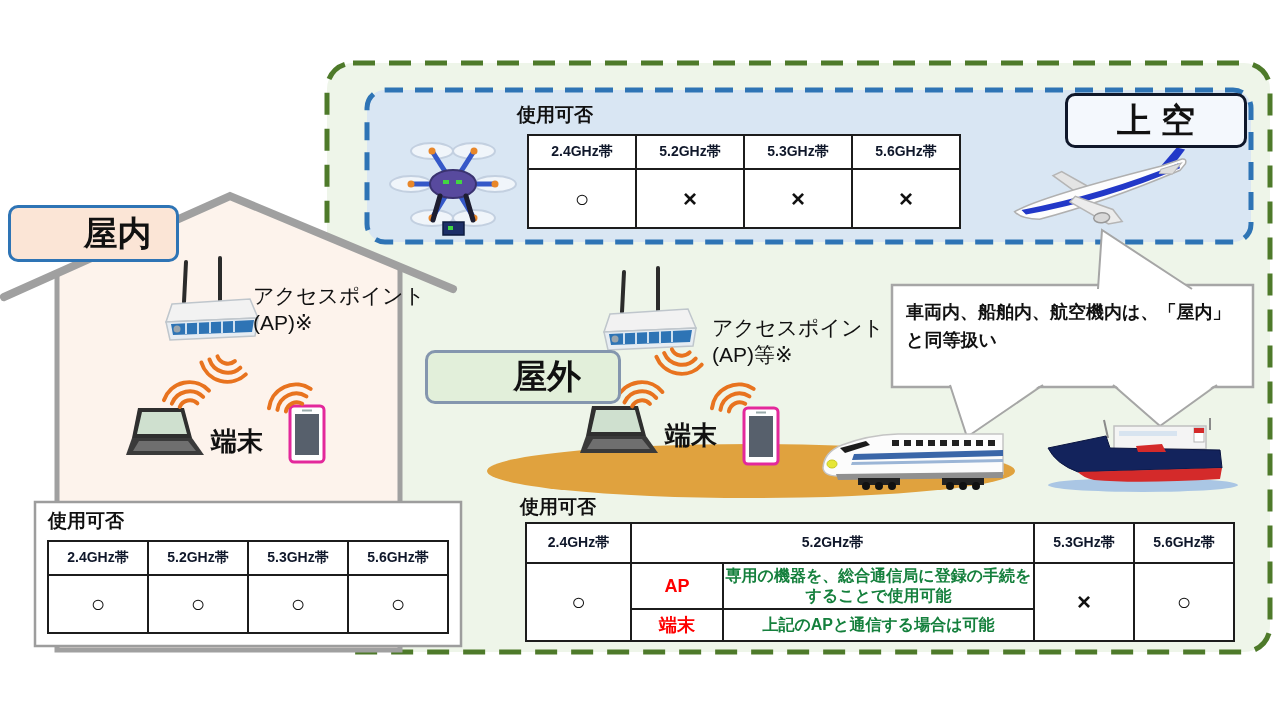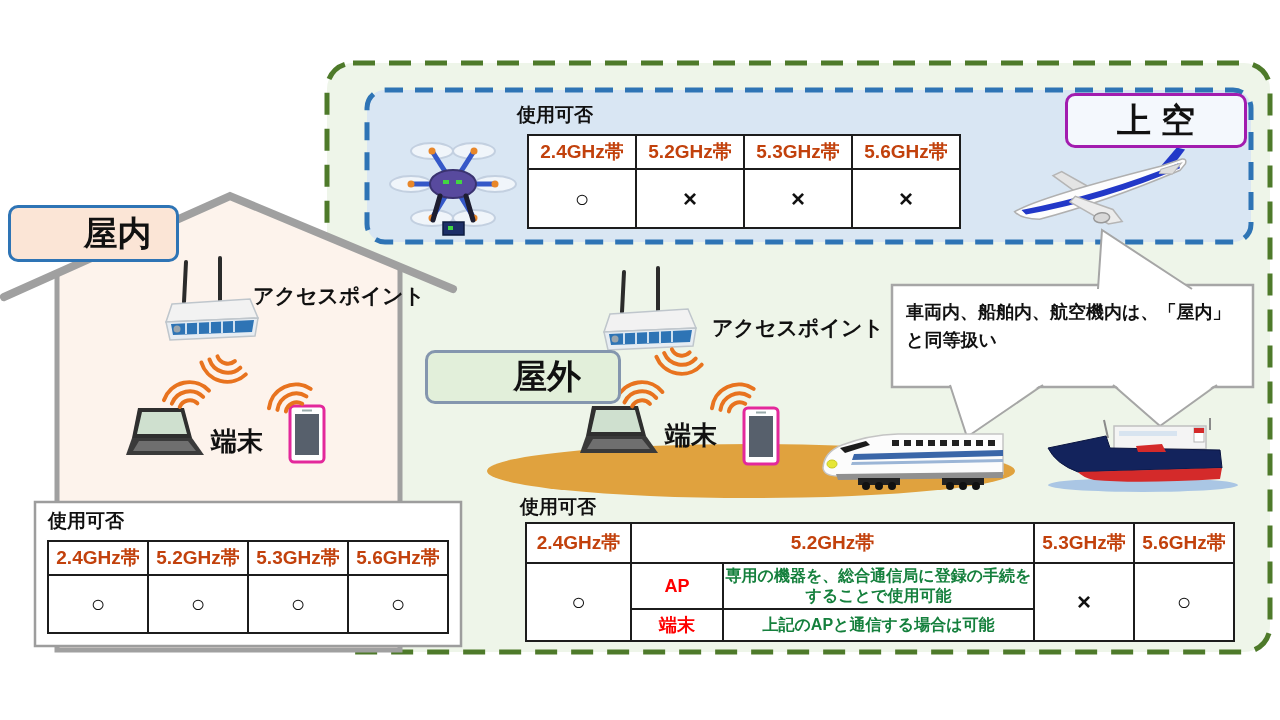--- a/index.html
+++ b/index.html
@@ -12,38 +12,38 @@
   
   .zone-label{
     display:flex;align-items:center;justify-content:center;
     font-weight:bold;font-size:34px;color:#111;box-sizing:border-box;padding-left:48px;
   }
   .lbl-indoor{left:8px;top:205px;width:171px;height:57px;background:#fbe5d6;
     border:3px solid #2e74b5;border-radius:10px;}
   .lbl-outdoor{left:425px;top:338px;width:196px;height:54px;background:#e2efda;
     border:3px solid #8496ae;border-radius:10px;margin-top:12px;}
   .lbl-sky{left:1065px;top:93px;width:182px;height:55px;background:#f4f8fd;
-    border:3px solid #a21caf;border-radius:10px;letter-spacing:10px;padding-left:10px;}
+    border:3px solid #0f172a;border-radius:10px;letter-spacing:10px;padding-left:10px;}
 
   .usage-title{font-size:19px;font-weight:bold;color:#111;}
 
   
   table.band{border-collapse:collapse;table-layout:fixed;background:#fff;}
   table.band td,table.band th{
     border:2px solid #1c1c1c;text-align:center;vertical-align:middle;
     padding:0;box-sizing:border-box;overflow:hidden;
   }
-  table.band th{font-size:19px;font-weight:bold;color:#c2410c;}
+  table.band th{font-size:14px;font-weight:bold;color:#0f172a;}
   td.val{font-size:24px;font-weight:bold;color:#111;}
   td.red-lbl{font-size:18px;font-weight:bold;color:#fe0000;text-align:left;padding-left:14px;}
   td.red-txt{font-size:16px;font-weight:bold;color:#15803d;text-align:left;
     padding-left:8px;line-height:1.22;}
 
   
-  .ap-label{font-size:21px;font-weight:bold;line-height:1.3;color:#111;}
+  .ap-label{font-size:21px;font-weight:normal;line-height:1.3;color:#111;}
   .terminal-label{font-size:26px;font-weight:bold;color:#111;}
 
   .callout-text{font-size:18px;font-weight:bold;line-height:1.55;color:#111;}
 </style>
 </head>
 <body>
 
 <div class="canvas">
 
   <svg class="abs" style="left:0;top:0" width="1280" height="720" viewBox="0 0 1280 720">
@@ -210,23 +210,25 @@
 
     <rect x="35" y="502" width="426" height="144" fill="#ffffff" stroke="#9d9d9d" stroke-width="2.5"></rect>
   </svg>
 
   <div class="abs zone-label lbl-indoor">屋内</div>
   <div class="abs zone-label lbl-outdoor">屋外</div>
   <div class="abs zone-label lbl-sky">上空</div>
 
   <div class="abs ap-label" style="left:253px;top:282px;">
     <span style="display:block">アクセスポイント</span>
+    <span style="display:block">(AP)※</span>
   </div>
   <div class="abs ap-label" style="left:712px;top:314px;">
     <span style="display:block">アクセスポイント</span>
+    <span style="display:block">(AP)等※</span>
   </div>
   <div class="abs terminal-label" style="left:211px;top:424px;">端末</div>
   <div class="abs terminal-label" style="left:665px;top:418px;">端末</div>
 
   <div class="abs callout-text" style="left:906px;top:299px;width:338px;">車両内、船舶内、航空機内は、「屋内」と同等扱い</div>
 
   <div class="abs usage-title" style="left:517px;top:102px;">使用可否</div>
   <table class="band abs" style="left:527px;top:134px;width:432px;">
     <colgroup>
         <col style="width:108px">

